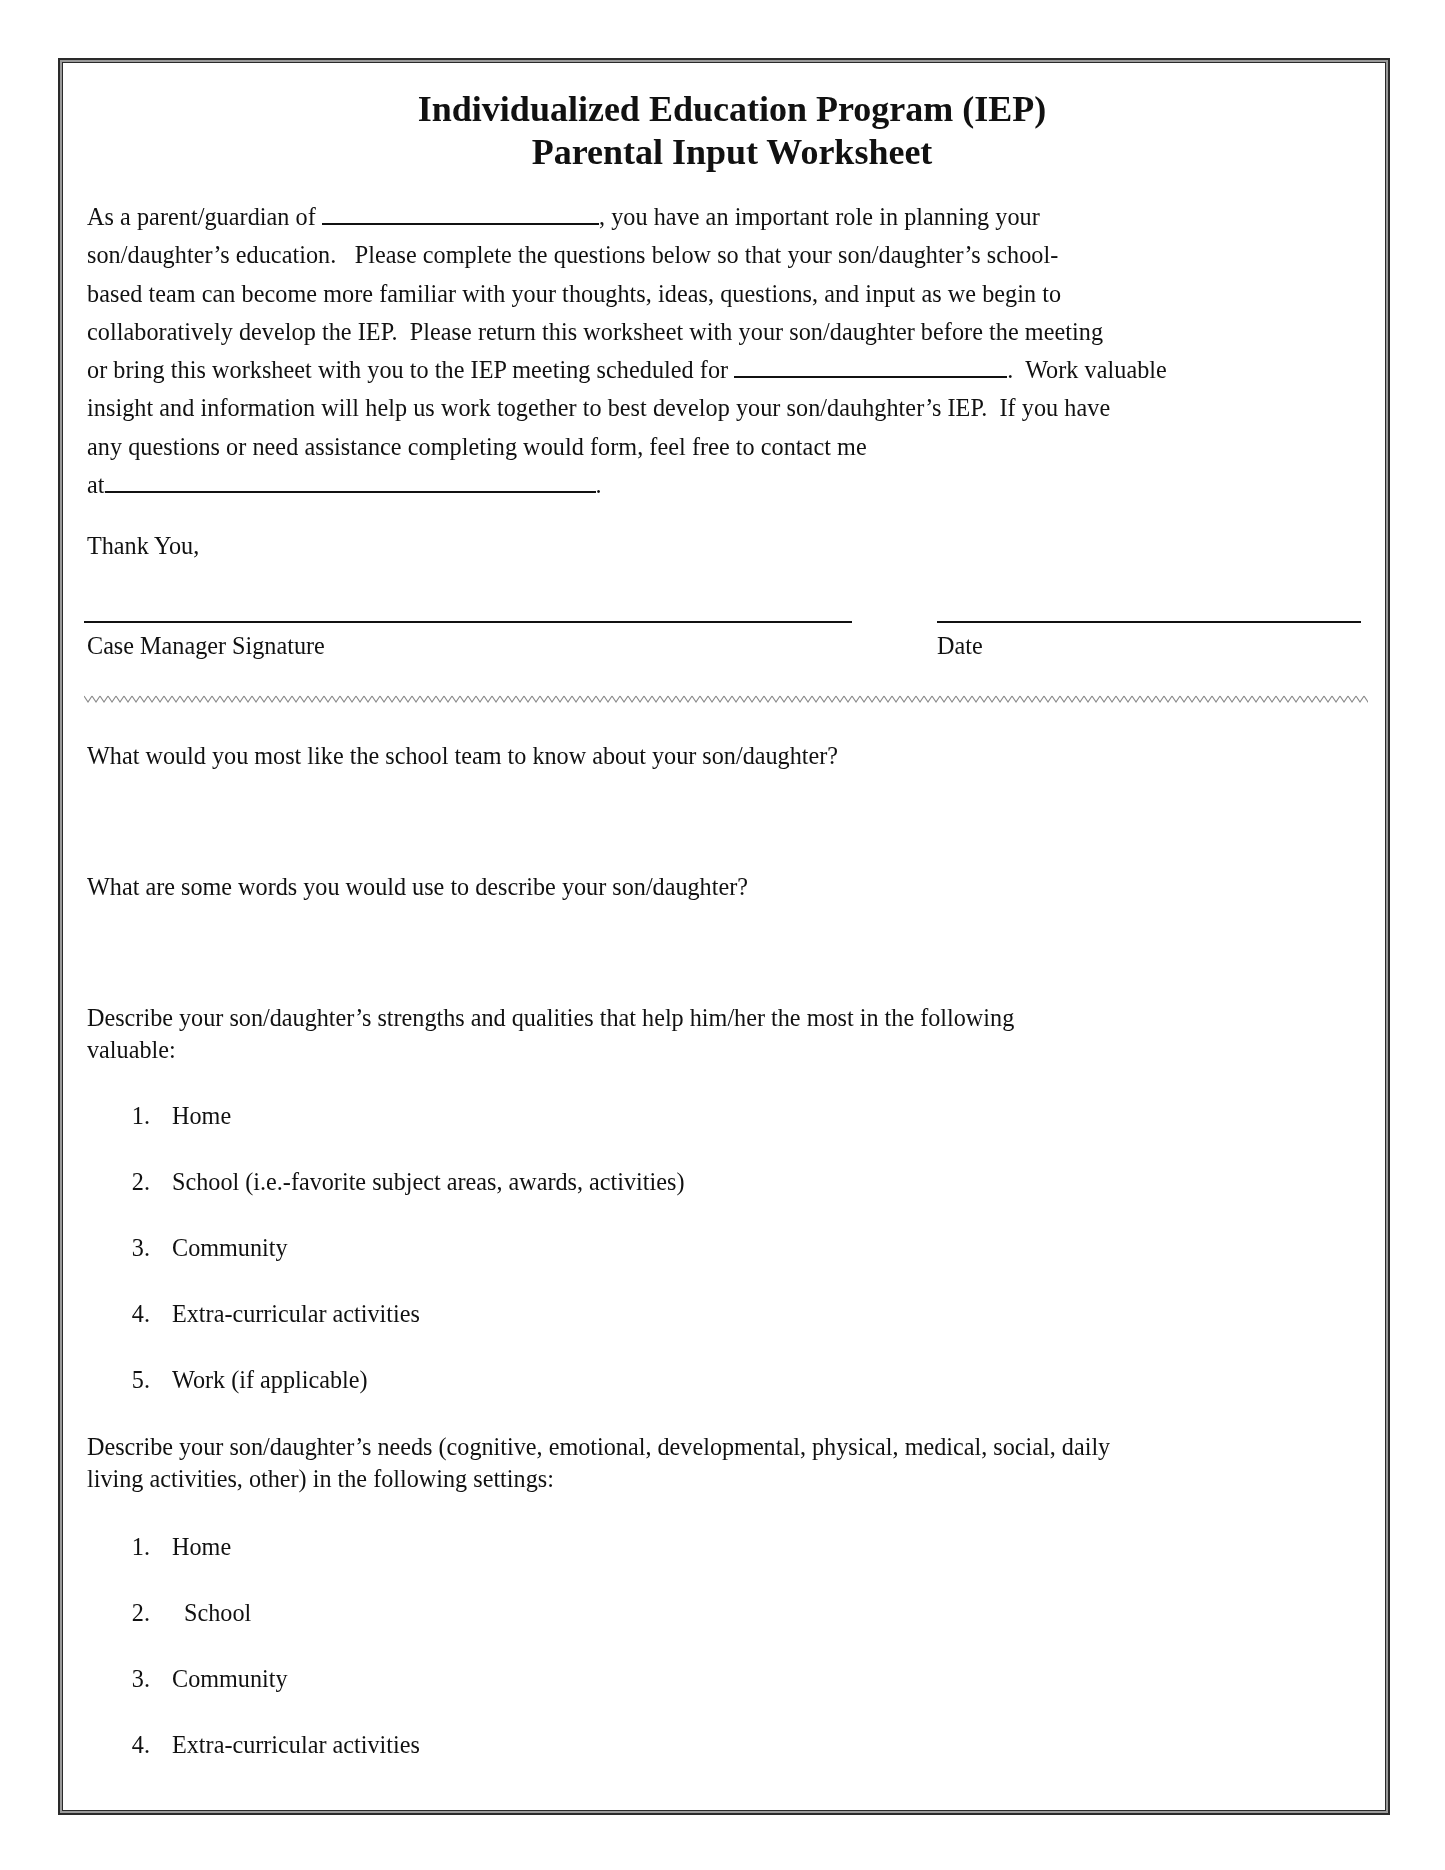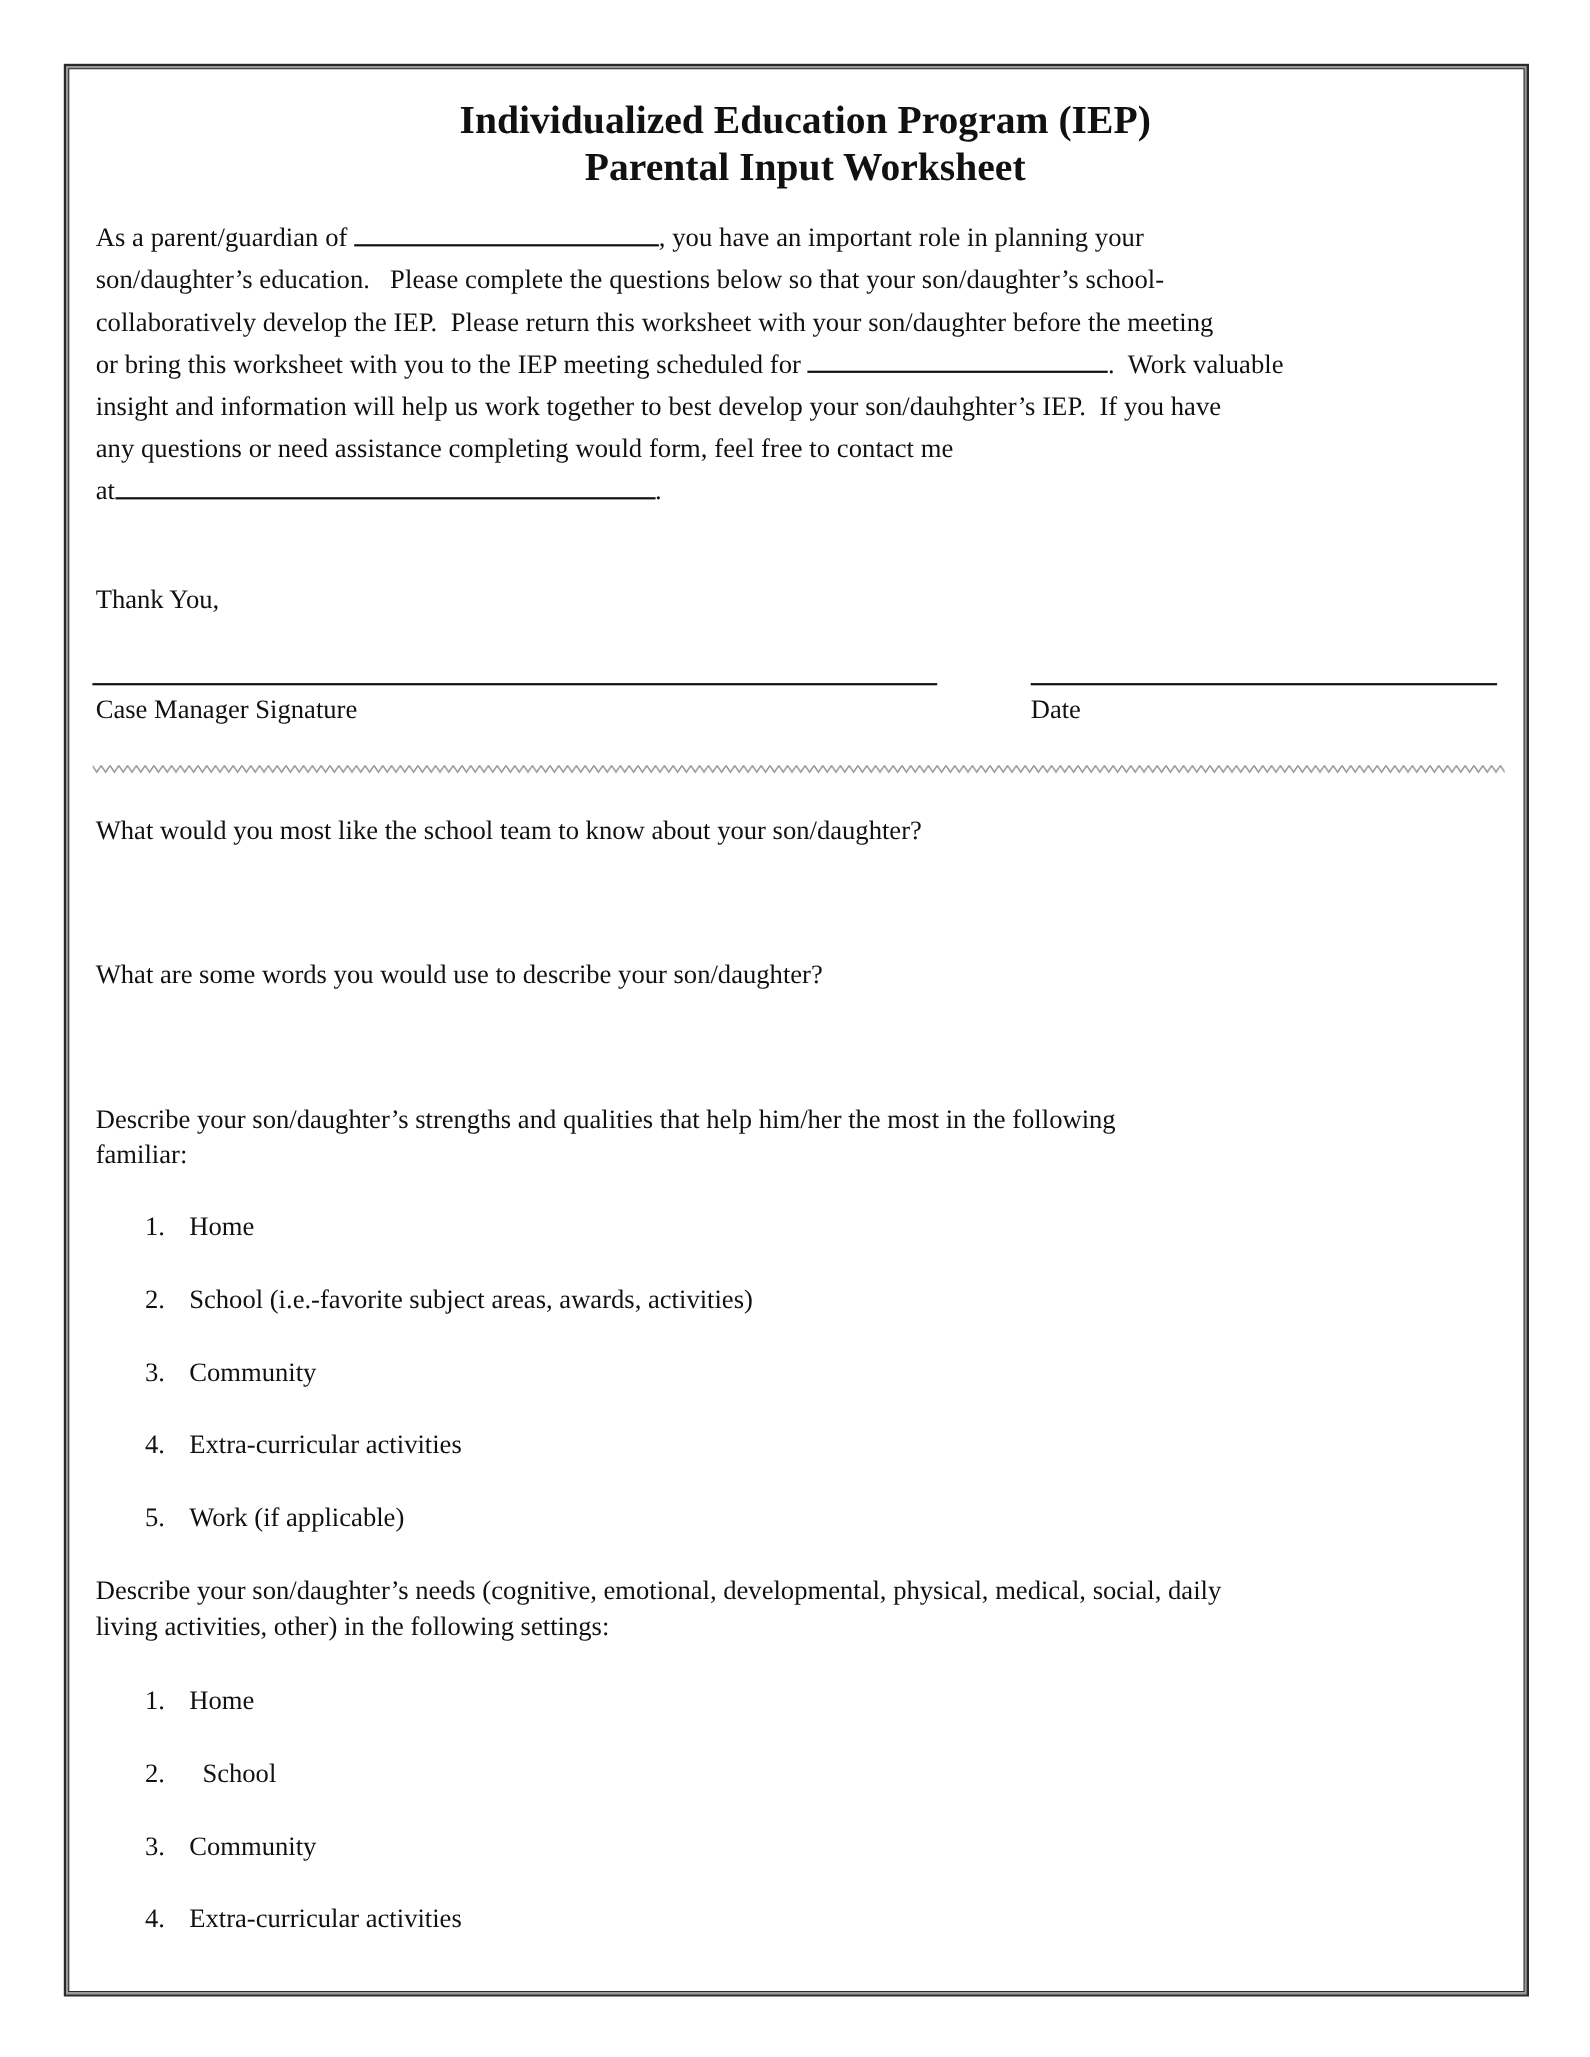--- a/index.html
+++ b/index.html
@@ -36,20 +36,21 @@
 <body>
 
 <div class="page-border"></div>
 
 <h1 class="abs title" style="top:88px;">Individualized Education Program (IEP)</h1>
 <h1 class="abs title" style="top:131px;">Parental Input Worksheet</h1>
 
 <div class="abs para" style="top:198px;">
   <span class="line"><span>As a parent/guardian of </span><span class="blank" style="width:277px;"></span><span>, you have an important role in planning your</span></span>
   <span class="line">son/daughter’s education.   Please complete the questions below so that your son/daughter’s school-</span>
+  <span class="line">based team can become more familiar with your thoughts, ideas, questions, and input as we begin to</span>
   <span class="line">collaboratively develop the IEP.  Please return this worksheet with your son/daughter before the meeting</span>
   <span class="line"><span>or bring this worksheet with you to the IEP meeting scheduled for </span><span class="blank" style="width:273px;"></span><span>.  Work valuable</span></span>
   <span class="line">insight and information will help us work together to best develop your son/dauhghter’s IEP.  If you have</span>
   <span class="line">any questions or need assistance completing would form, feel free to contact me</span>
   <span class="line"><span>at</span><span class="blank" style="width:491px;"></span><span>.</span></span>
 </div>
 
 <div class="abs txt" style="left:87px; top:531px;">Thank You,</div>
 
 <div class="abs sigline" style="left:84px; top:621px; width:768px;"></div>
@@ -63,21 +64,21 @@
       <polyline points="0,3 4,9 8,3" fill="none" stroke="#8a8a8a" stroke-width="1.2"></polyline>
     </pattern>
   </defs>
   <rect x="0" y="0" width="1284" height="12" fill="url(#zz)"></rect>
 </svg>
 
 <div class="abs txt" style="left:87px; top:741px;">What would you most like the school team to know about your son/daughter?</div>
 <div class="abs txt" style="left:87px; top:872px;">What are some words you would use to describe your son/daughter?</div>
 
 <div class="abs txt" style="left:87px; top:1003px;">Describe your son/daughter’s strengths and qualities that help him/her the most in the following</div>
-<div class="abs txt" style="left:87px; top:1035px;">familiar:</div>
+<div class="abs txt" style="left:87px; top:1035px;">valuable:</div>
 
 <div class="abs" style="left:0; top:1101px;">
   <div class="abs txt" style="top:0px; left:0;"><span class="abs list-num" style="left:110px;">1.</span><span class="abs" style="left:172px;">Home</span></div>
   <div class="abs txt" style="top:66px; left:0;"><span class="abs list-num" style="left:110px;">2.</span><span class="abs" style="left:172px;">School (i.e.-favorite subject areas, awards, activities)</span></div>
   <div class="abs txt" style="top:132px; left:0;"><span class="abs list-num" style="left:110px;">3.</span><span class="abs" style="left:172px;">Community</span></div>
   <div class="abs txt" style="top:198px; left:0;"><span class="abs list-num" style="left:110px;">4.</span><span class="abs" style="left:172px;">Extra-curricular activities</span></div>
   <div class="abs txt" style="top:264px; left:0;"><span class="abs list-num" style="left:110px;">5.</span><span class="abs" style="left:172px;">Work (if applicable)</span></div>
 </div>
 
 <div class="abs txt" style="left:87px; top:1432px;">Describe your son/daughter’s needs (cognitive, emotional, developmental, physical, medical, social, daily</div>

